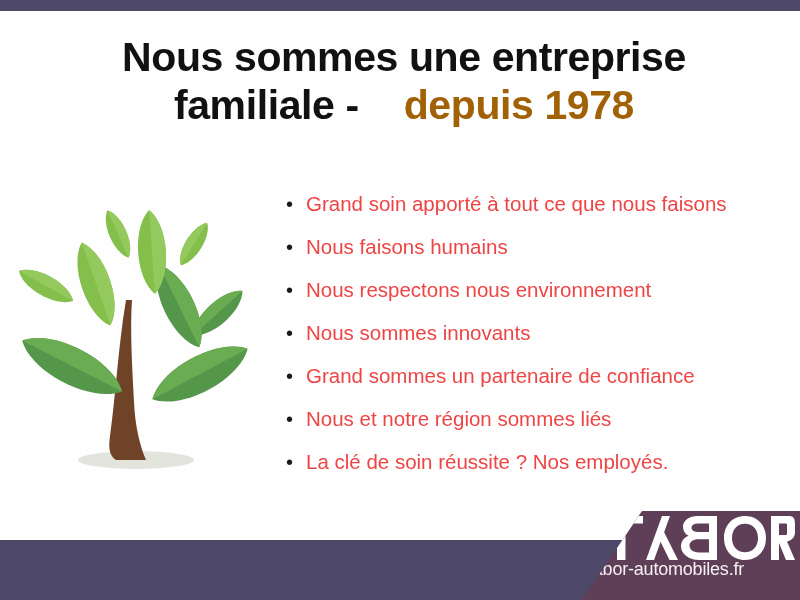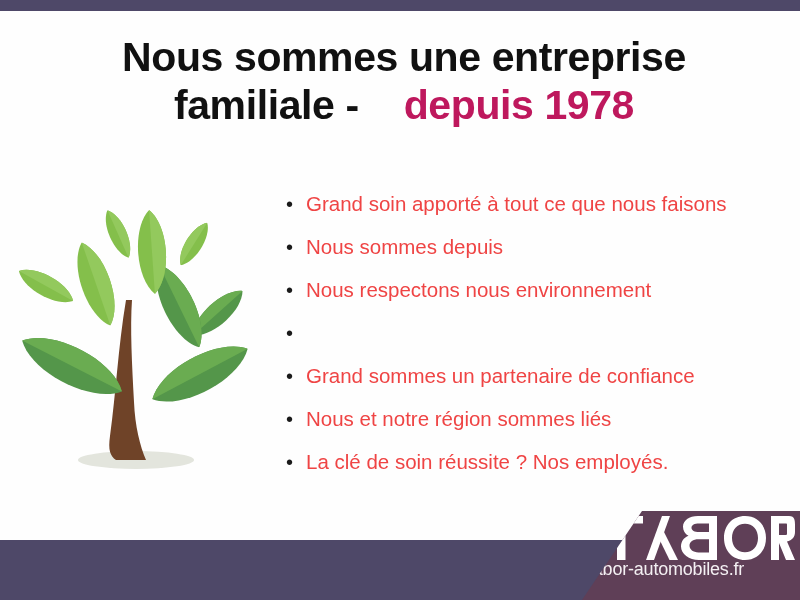--- a/index.html
+++ b/index.html
@@ -30,21 +30,21 @@
     left: 4px; top: 33px;
     width: 800px;
     text-align: center;
     line-height: 1.18;
     font-weight: bold;
     font-size: 41px;
     letter-spacing: -0.4px;
     color: #111111;
   }
   .title-line { display: block; white-space: pre; }
-  .title-accent { color: #be185d; margin-left: 23px; }
+  .title-accent { color: #a16207; margin-left: 23px; }
 
   
   .bullets {
     position: absolute;
     left: 286px; top: 191px;
     width: 470px;
   }
   .bullet-row {
     display: flex;
     align-items: flex-start;
@@ -166,28 +166,29 @@
     </svg>
   </div>
 
   <div class="bullets">
     <div class="bullet-row">
       <span class="bullet-dot">•</span>
       <span class="bullet-text">Grand soin apporté à tout ce que nous faisons</span>
     </div>
     <div class="bullet-row">
       <span class="bullet-dot">•</span>
-      <span class="bullet-text">Nous sommes depuis</span>
+      <span class="bullet-text">Nous faisons humains</span>
     </div>
     <div class="bullet-row">
       <span class="bullet-dot">•</span>
       <span class="bullet-text">Nous respectons nous environnement</span>
     </div>
     <div class="bullet-row">
       <span class="bullet-dot">•</span>
+      <span class="bullet-text">Nous sommes innovants</span>
     </div>
     <div class="bullet-row">
       <span class="bullet-dot">•</span>
       <span class="bullet-text">Grand sommes un partenaire de confiance</span>
     </div>
     <div class="bullet-row">
       <span class="bullet-dot">•</span>
       <span class="bullet-text">Nous et notre région sommes liés</span>
     </div>
     <div class="bullet-row">

